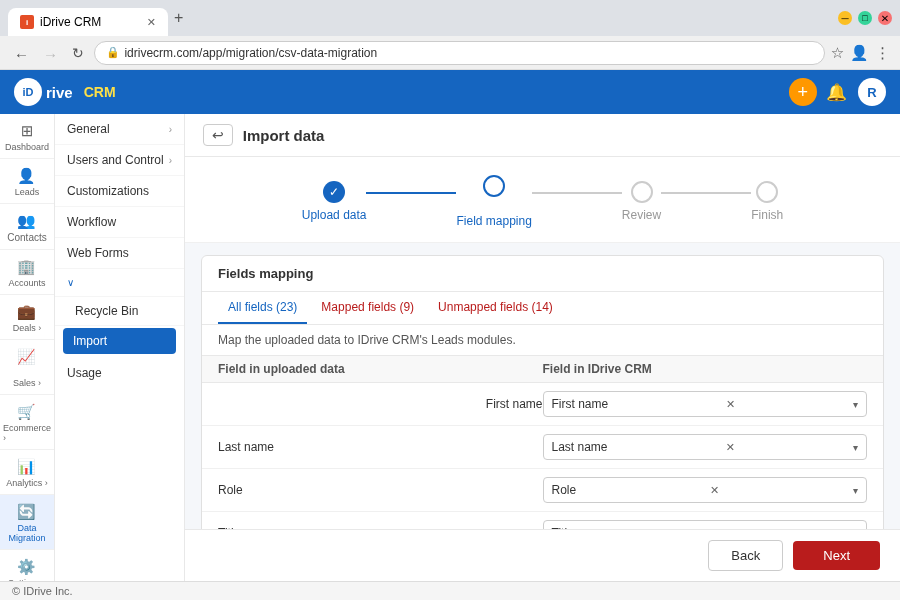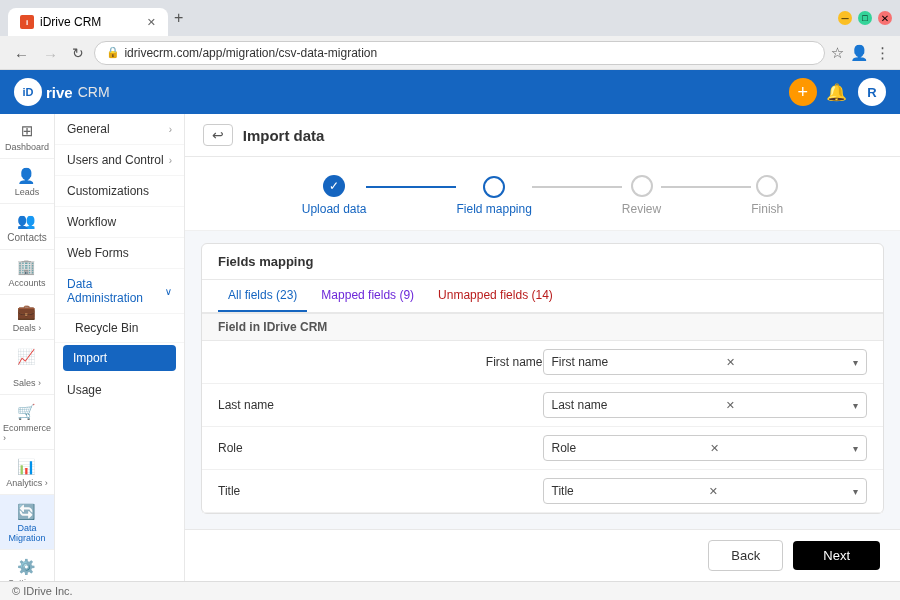--- a/index.html
+++ b/index.html
@@ -38,21 +38,21 @@
 </div>
 
 <div style="display:flex; flex-direction:column; height:530px;">
 
   <div style="background:#1565c0; height:44px; display:flex; align-items:center; padding:0 14px; gap:8px; flex-shrink:0;">
     <div style="display:flex; align-items:center; gap:4px;">
       <div style="background:#fff; color:#1565c0; border-radius:50%; width:28px; height:28px; display:flex; align-items:center; justify-content:center; font-weight:bold; font-size:11px;">
         <span style="color:#1565c0; font-weight:900;">iD</span>
       </div>
       <span style="color:#fff; font-size:15px; font-weight:600;">rive</span>
-      <span style="color:#e5e5e5; font-size:14px; font-weight:400; margin-left:1px;">CRM</span>
+      <span style="color:#fde047; font-size:14px; font-weight:700; margin-left:7px;">CRM</span>
     </div>
     <div style="margin-left:auto; display:flex; align-items:center; gap:10px;">
       <button style="background:#ff9800; border:none; border-radius:50%; width:28px; height:28px; color:#fff; font-size:18px; cursor:pointer; display:flex; align-items:center; justify-content:center; line-height:1;">+</button>
       <button style="background:none; border:none; color:#fff; font-size:17px; cursor:pointer;">🔔</button>
       <div style="background:#fff; color:#1565c0; border-radius:50%; width:28px; height:28px; display:flex; align-items:center; justify-content:center; font-weight:bold; font-size:13px; cursor:pointer;">R</div>
     </div>
   </div>
 
   <div style="display:flex; flex:1; overflow:hidden;">
 
@@ -111,21 +111,20 @@
       <div style="padding:8px 12px; cursor:pointer; color:#333; font-size:12px; border-bottom:1px solid #f5f5f5;">
         <span>Customizations</span>
       </div>
       <div style="padding:8px 12px; cursor:pointer; color:#333; font-size:12px; border-bottom:1px solid #f5f5f5;">
         <span>Workflow</span>
       </div>
       <div style="padding:8px 12px; cursor:pointer; color:#333; font-size:12px; border-bottom:1px solid #f5f5f5;">
         <span>Web Forms</span>
       </div>
       <div style="padding:8px 12px; cursor:pointer; color:#1565c0; font-size:12px; display:flex; align-items:center; justify-content:space-between; border-bottom:1px solid #f5f5f5; font-weight:500;">
-        <span>Data Administration</span>
         <span style="font-size:10px; color:#1565c0;">∨</span>
       </div>
       <div style="padding:7px 12px 7px 20px; cursor:pointer; color:#333; font-size:12px; border-bottom:1px solid #f5f5f5;">
         <span>Recycle Bin</span>
       </div>
       <div style="padding:6px 10px; cursor:pointer; color:#fff; font-size:12px; background:#1565c0; border-radius:4px; margin:2px 8px; font-weight:500;">
         <span>Import</span>
       </div>
       <div style="padding:8px 12px; cursor:pointer; color:#333; font-size:12px; margin-top:4px;">
         <span>Usage</span>
@@ -140,21 +139,21 @@
       </div>
 
       <div style="display:flex; justify-content:center; align-items:center; padding:18px 0 14px; gap:0; background:#fff; border-bottom:1px solid #f0f0f0; flex-shrink:0;">
 
         <div style="display:flex; flex-direction:column; align-items:center; gap:5px;">
           <div style="width:22px; height:22px; border-radius:50%; background:#1565c0; color:#fff; display:flex; align-items:center; justify-content:center; font-size:12px;">✓</div>
           <span style="font-size:12px; color:#1565c0; font-weight:500;">Upload data</span>
         </div>
         <div style="width:90px; height:2px; background:#1565c0; margin-bottom:18px;"></div>
 
-        <div style="display:flex; flex-direction:column; align-items:center; gap:4px;">
+        <div style="display:flex; flex-direction:column; align-items:center; gap:17px;">
           <div style="width:22px; height:22px; border-radius:50%; background:#fff; border:2px solid #1565c0; display:flex; align-items:center; justify-content:center; font-size:10px;"></div>
           <span style="font-size:12px; color:#1565c0; font-weight:500;">Field mapping</span>
         </div>
         <div style="width:90px; height:2px; background:#ccc; margin-bottom:18px;"></div>
 
         <div style="display:flex; flex-direction:column; align-items:center; gap:5px;">
           <div style="width:22px; height:22px; border-radius:50%; background:#fff; border:2px solid #ccc; display:flex; align-items:center; justify-content:center; font-size:10px;"></div>
           <span style="font-size:12px; color:#999;">Review</span>
         </div>
         <div style="width:90px; height:2px; background:#ccc; margin-bottom:18px;"></div>
@@ -167,30 +166,32 @@
 
       <div style="flex:1; overflow-y:auto; padding:12px 16px 0;">
 
         <div style="background:#fff; border-radius:6px; border:1px solid #e0e0e0;">
           <div style="padding:10px 16px; border-bottom:1px solid #e8e8e8; font-weight:600; font-size:13px; color:#333;">Fields mapping</div>
 
           <div style="display:flex; padding:0 16px; border-bottom:1px solid #e8e8e8;">
             <div style="padding:8px 10px; cursor:pointer; font-size:12px; color:#1565c0; border-bottom:2px solid #1565c0; font-weight:500; margin-right:4px;">
               <span>All fields (23)</span>
             </div>
-            <div style="padding:8px 10px; cursor:pointer; font-size:12px; color:#6d28d9; border-bottom:2px solid transparent; margin-right:4px;">
+            <div style="padding:8px 10px; cursor:pointer; font-size:12px; color:#b91c1c; border-bottom:2px solid transparent; margin-right:4px;">
               <span>Mapped fields (9)</span>
             </div>
             <div style="padding:8px 10px; cursor:pointer; font-size:12px; color:#b91c1c; border-bottom:2px solid transparent;">
               <span>Unmapped fields (14)</span>
             </div>
           </div>
 
+          <div style="padding:8px 16px; font-size:12px; color:#555;">Map the uploaded data to IDrive CRM's Leads modules.</div>
 
           <div style="display:flex; padding:6px 16px; background:#f8f8f8; border-bottom:1px solid #e8e8e8; border-top:1px solid #e8e8e8;">
+            <div style="flex:1; font-size:12px; font-weight:600; color:#555;">Field in uploaded data</div>
             <div style="flex:1; font-size:12px; font-weight:600; color:#555;">Field in IDrive CRM</div>
           </div>
 
           <div style="max-height:210px; overflow-y:auto; position:relative;">
 
             <div style="display:flex; align-items:center; padding:8px 16px; border-bottom:1px solid #f0f0f0;text-align:right;">
               <div style="flex:1; font-size:12px; color:#333;">First name</div>
               <div style="flex:1; display:flex; align-items:center; gap:4px;">
                 <div style="flex:1; border:1px solid #ccc; border-radius:4px; padding:5px 8px; font-size:12px; color:#333; background:#fff; display:flex; align-items:center; justify-content:space-between; cursor:pointer;">
                   <span>First name</span>
@@ -232,21 +233,21 @@
                 </div>
               </div>
             </div>
 
           </div>
         </div>
       </div>
 
       <div style="background:#fff; border-top:1px solid #e8e8e8; padding:10px 20px; display:flex; justify-content:flex-end; gap:10px; align-items:center; flex-shrink:0; margin-top:auto;">
         <button style="background:#fff; border:1px solid #ccc; border-radius:4px; padding:7px 22px; cursor:pointer; font-size:13px; color:#333;">Back</button>
-        <button style="background:#000000; border:none; border-radius:4px; padding:7px 30px; cursor:pointer; font-size:13px; color:#fff; font-weight:500;">Next</button>
+        <button style="background:#b91c1c; border:none; border-radius:4px; padding:7px 30px; cursor:pointer; font-size:13px; color:#fff; font-weight:500;">Next</button>
       </div>
     </div>
   </div>
 
   <div style="background:#f5f5f5; border-top:1px solid #ddd; padding:3px 12px; font-size:11px; color:#666;">
     <span>© IDrive Inc.</span>
   </div>
 </div>
 
 </body></html>

